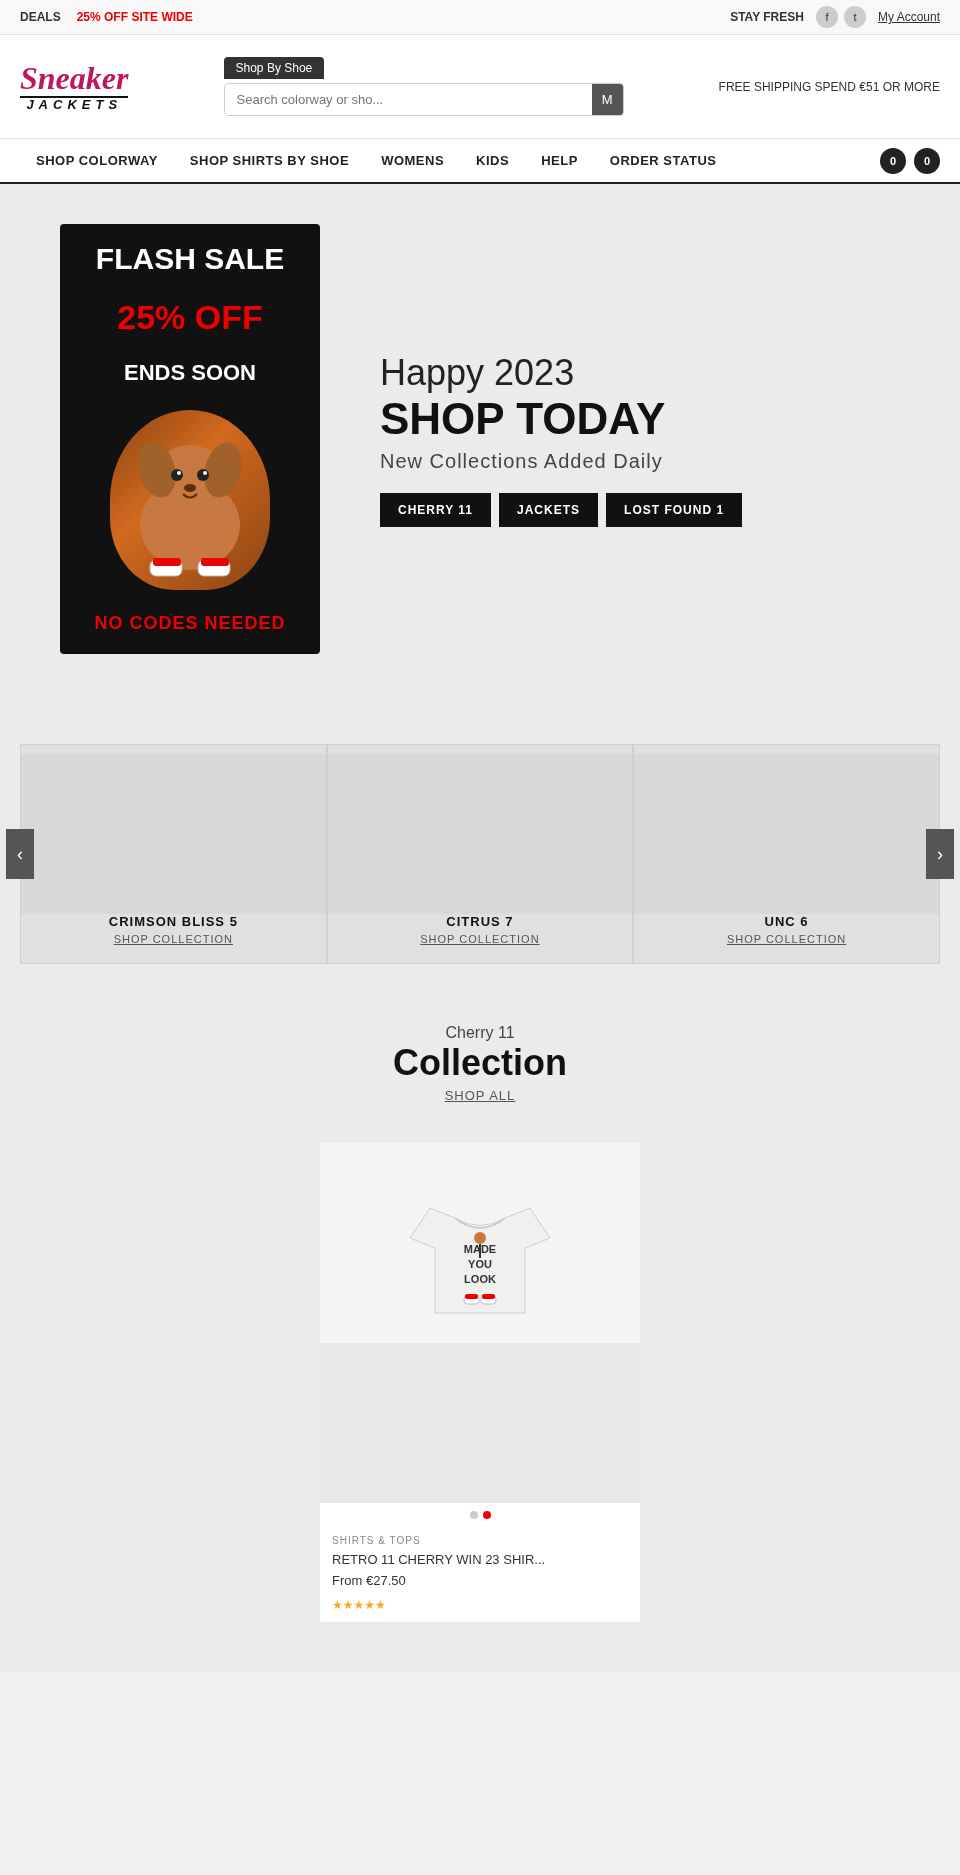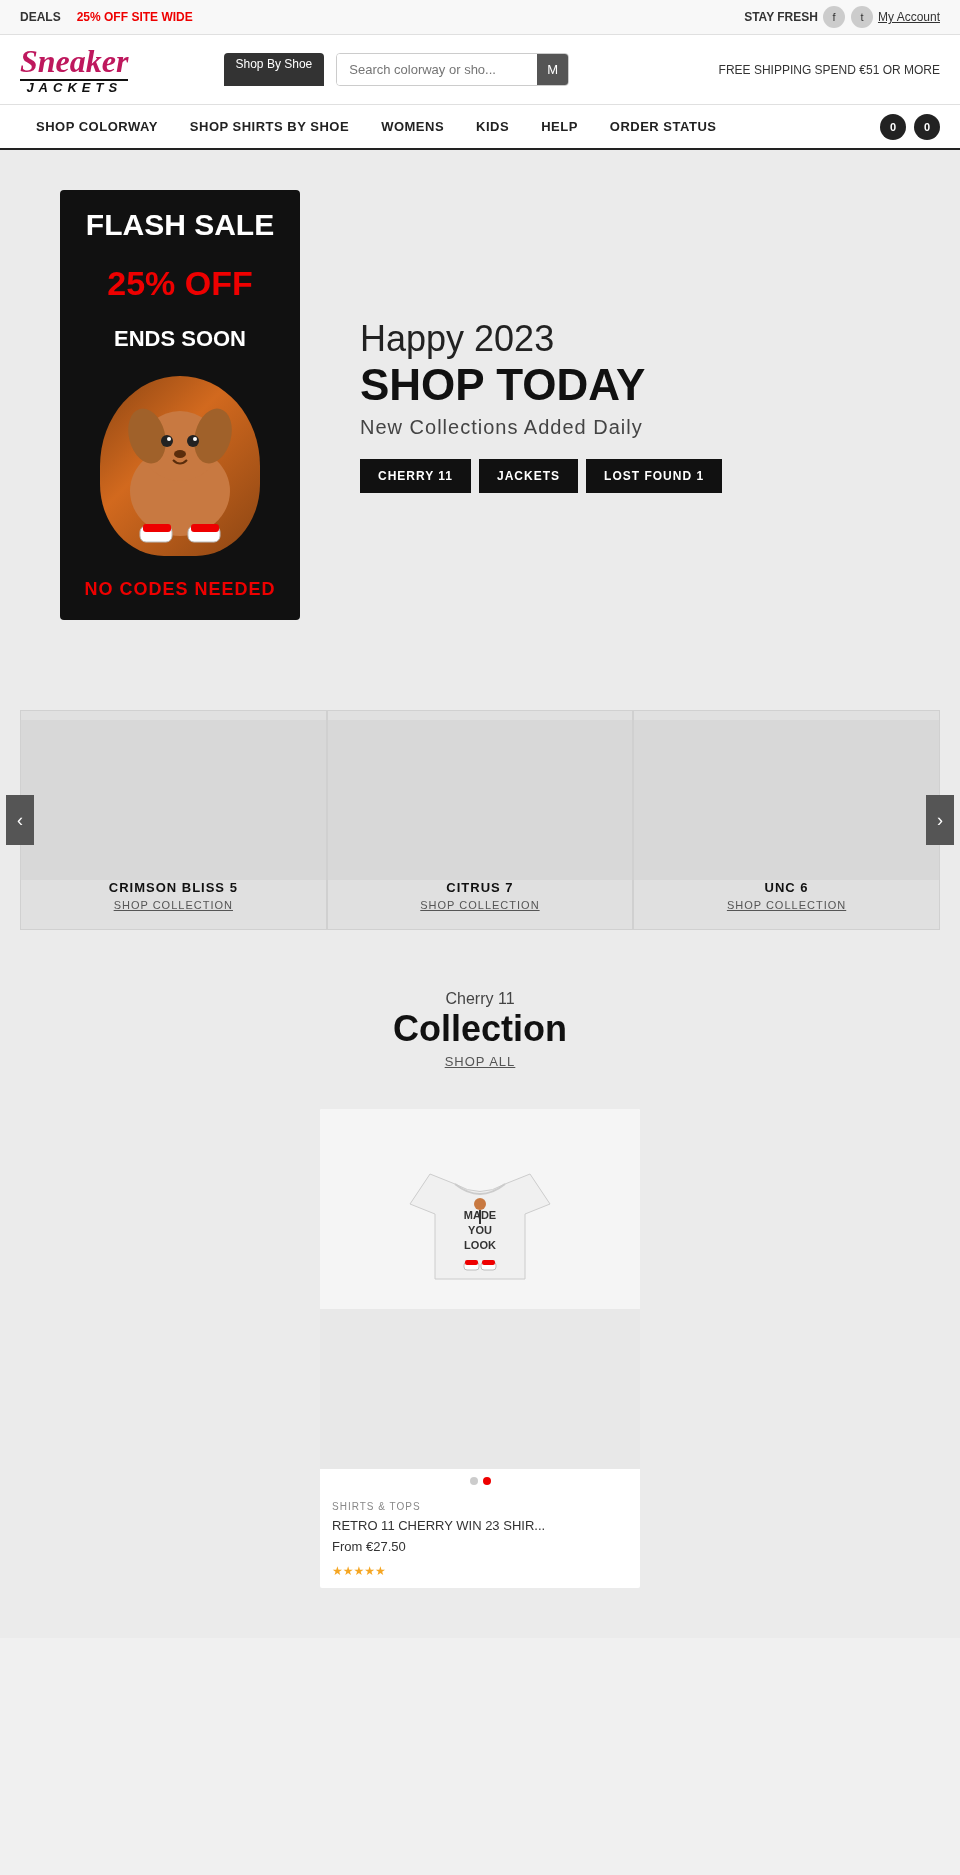--- a/index.html
+++ b/index.html
@@ -12,42 +12,42 @@
       display: flex;
       align-items: center;
       justify-content: space-between;
       padding: 6px 20px;
       font-size: 12px;
     }
     .top-bar-left { display: flex; gap: 16px; align-items: center; }
     .top-bar-deals { font-weight: bold; color: #333; }
     .top-bar-sale { color: #333; }
     .top-bar-sale span { font-weight: bold; color: #e00; }
-    .top-bar-right { display: flex; align-items: center; gap: 5px; }
+    .top-bar-right { display: flex; align-items: center; gap: 12px; }
     .stay-fresh { font-weight: bold; color: #333; }
     .social-icons { display: flex; gap: 6px; }
     .social-icon {
       width: 22px; height: 22px; border-radius: 50%; background: #ccc;
       display: flex; align-items: center; justify-content: center;
       font-size: 11px; color: #333; cursor: pointer;
     }
     .my-account { color: #333; cursor: pointer; text-decoration: underline; }
 
     
     .header {
       background: #fff;
       padding: 10px 20px;
       display: flex;
       align-items: center;
       justify-content: space-between;
       border-bottom: 1px solid #e0e0e0;
     }
     .logo-wrap { display: flex; align-items: center; }
     .header-search-wrap {
-      display: flex; flex-direction: row; gap: 12px; flex: 1; max-width: 400px; margin: 4px 30px;
+      display: flex; flex-direction: column; gap: 4px; flex: 1; max-width: 400px; margin: 12px 30px;
     }
     .shop-by-shoe-tab {
       background: #333; color: #fff; font-size: 12px; padding: 4px 12px;
       border-radius: 4px 4px 0 0; display: inline-block; width: fit-content;
     }
     .search-bar {
       display: flex; align-items: center; border: 1px solid #ccc; background: #fff;
       border-radius: 4px; overflow: hidden;
     }
     .search-input {
@@ -89,21 +89,21 @@
     
     .hero {
       background: #ebebeb;
       padding: 40px 60px;
       display: flex;
       align-items: center;
       gap: 60px;
       min-height: 500px;
     }
     .hero-banner {
-      width: 240px; min-height: 430px;
+      width: 260px; min-height: 430px;
       background: #111;
       border-radius: 4px;
       display: flex; flex-direction: column;
       align-items: center; justify-content: space-between;
       padding: 20px 16px;
       color: #fff;
       text-align: center;
       flex-shrink: 0;
     }
     .flash-sale-title { font-size: 30px; font-weight: 900; color: #fff; line-height: 1; }

